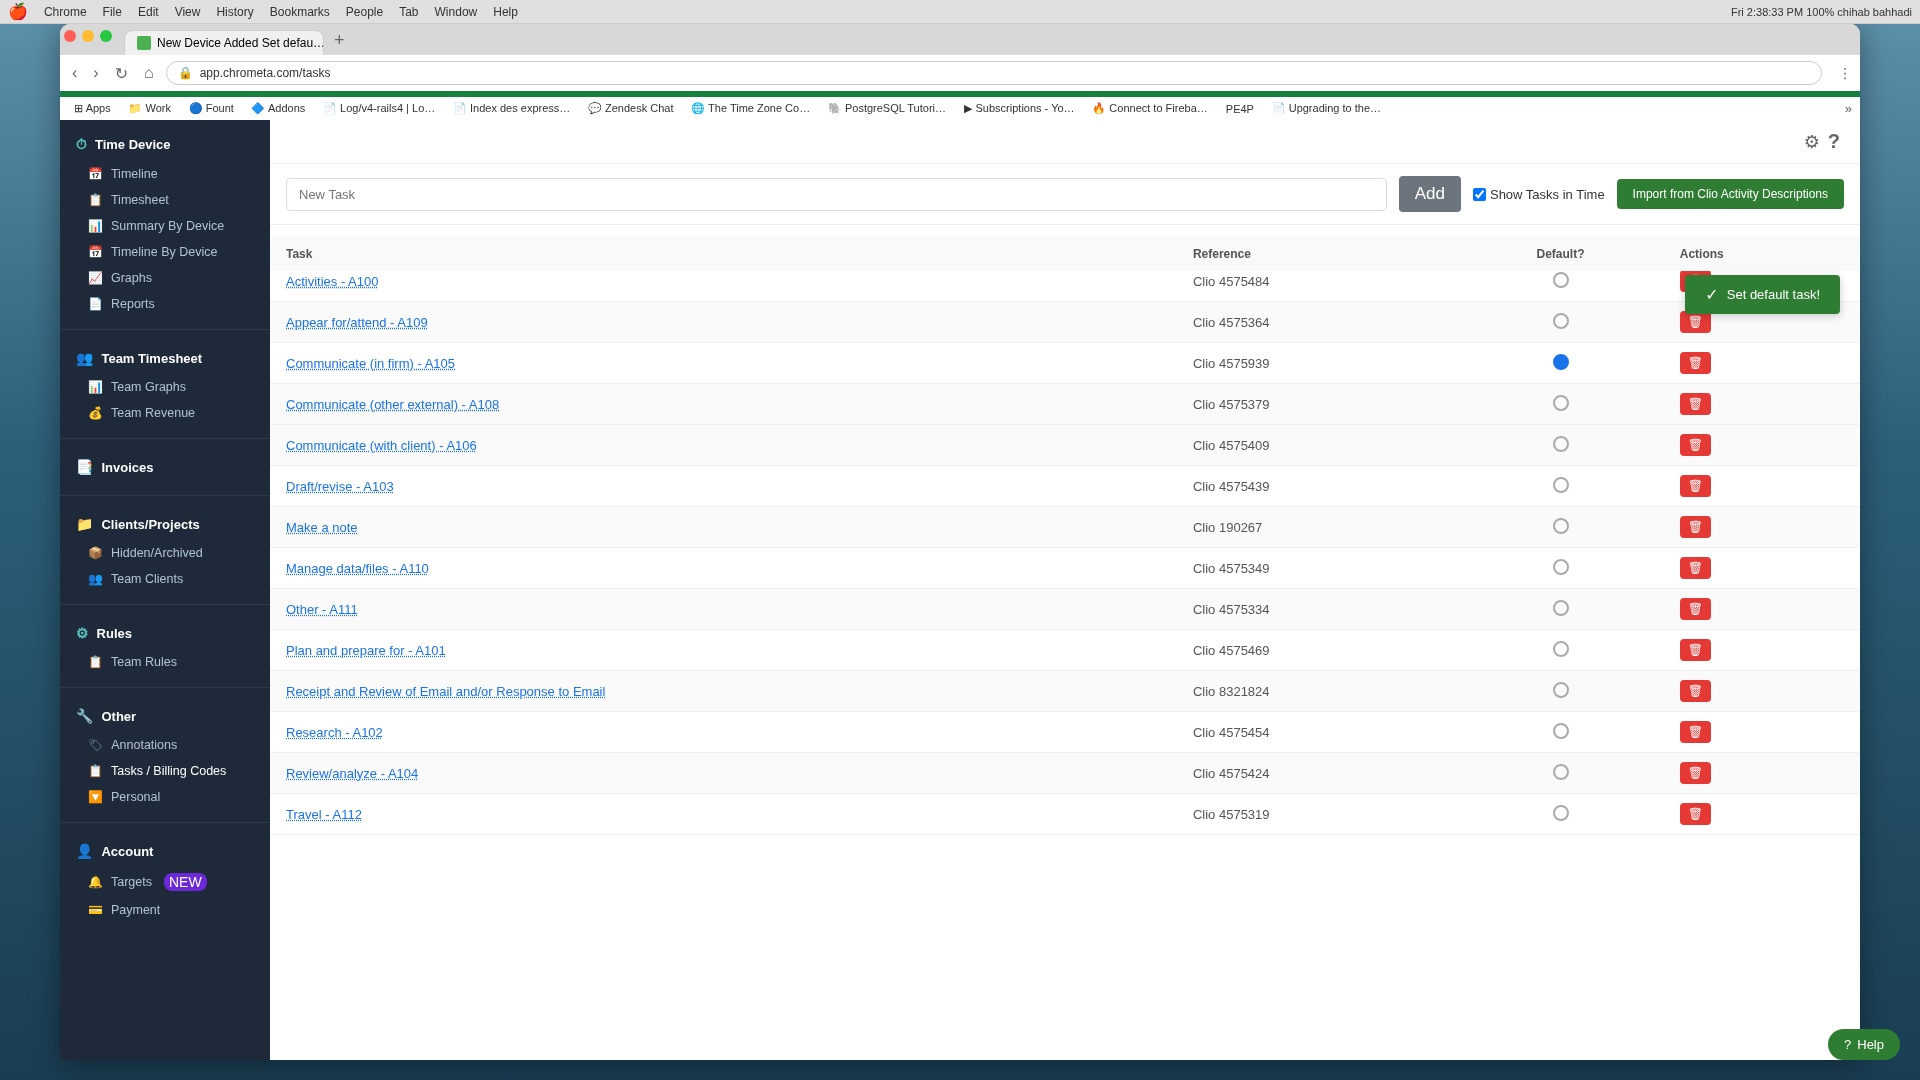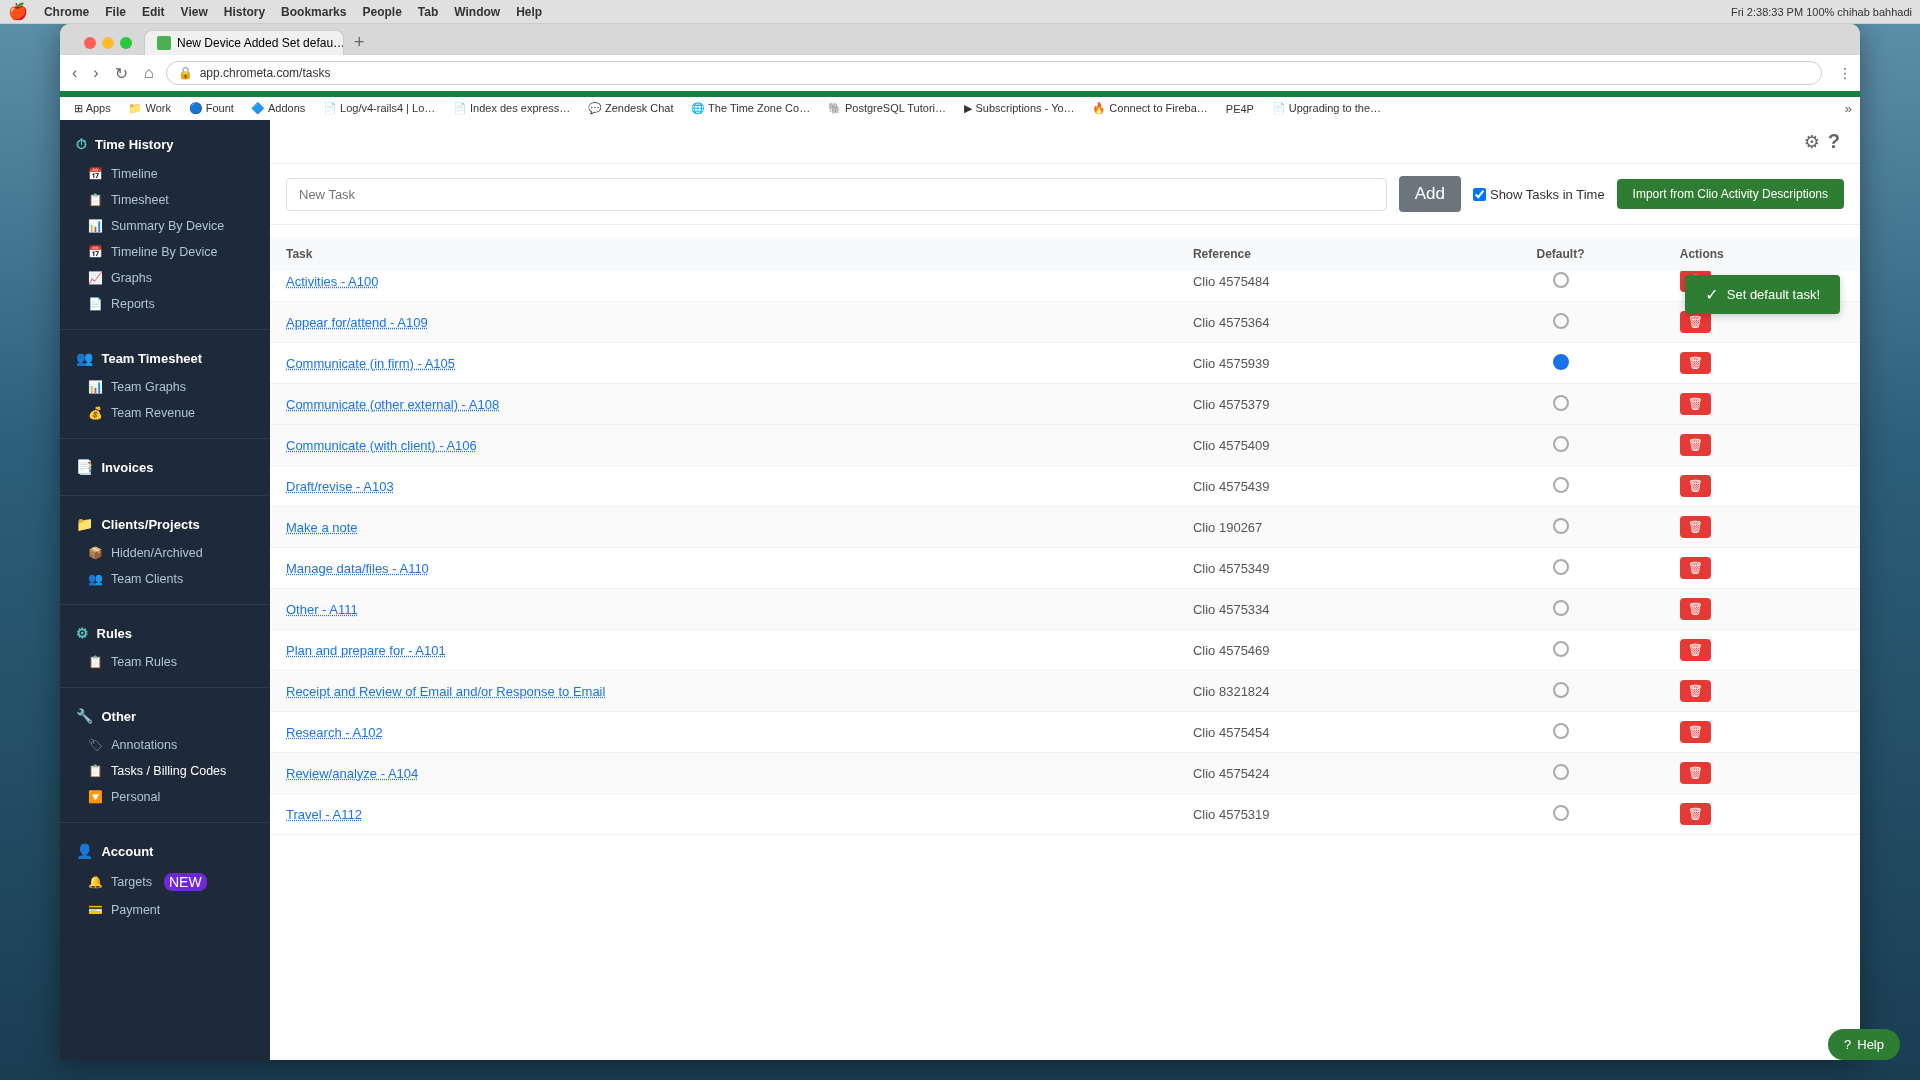--- a/index.html
+++ b/index.html
@@ -12,24 +12,24 @@
       display: flex;
       align-items: center;
       padding: 0 8px;
       font-size: 12px;
       color: #333;
       gap: 16px;
       border-bottom: 1px solid #ccc;
       position: fixed; top: 0; left: 0; right: 0; z-index: 1000;
     }
     .mac-bar-apple { font-size: 16px; }
-    .mac-bar-item { font-weight: 700; }
+    .mac-bar-item { font-weight: 400; }
     .mac-bar-right { margin-left: auto; display: flex; align-items: center; gap: 8px; font-size: 11px; }
     .browser-tabs {
-      display: flex; align-items: center; padding: 6px 24px 0;
+      display: flex; align-items: flex-start; padding: 6px 4px 0;
       background: #d8d8d8;
       gap: 4px;
     }
     .browser-tab {
       display: flex; align-items: center; gap: 6px;
       background: #f0f0f0;
       border-radius: 8px 8px 0 0;
       padding: 5px 12px;
       font-size: 12px;
       border: 1px solid #ccc;
@@ -333,21 +333,21 @@
     <span style="margin-left:auto; color:#666; font-size:13px;">»</span>
   </div>
 
   <div style="display:flex; flex:1; overflow:hidden; position:relative;">
 
     <div class="sidebar">
 
       <div class="sidebar-section">
         <div class="sidebar-section-header">
           <span class="icon">⏱</span>
-          <span>Time History</span>
+          <span>Time Device</span>
         </div>
         <div class="sidebar-item">
           <span class="icon">📅</span>
           <span>Timeline</span>
         </div>
         <div class="sidebar-item">
           <span class="icon">📋</span>
           <span>Timesheet</span>
         </div>
         <div class="sidebar-item">

